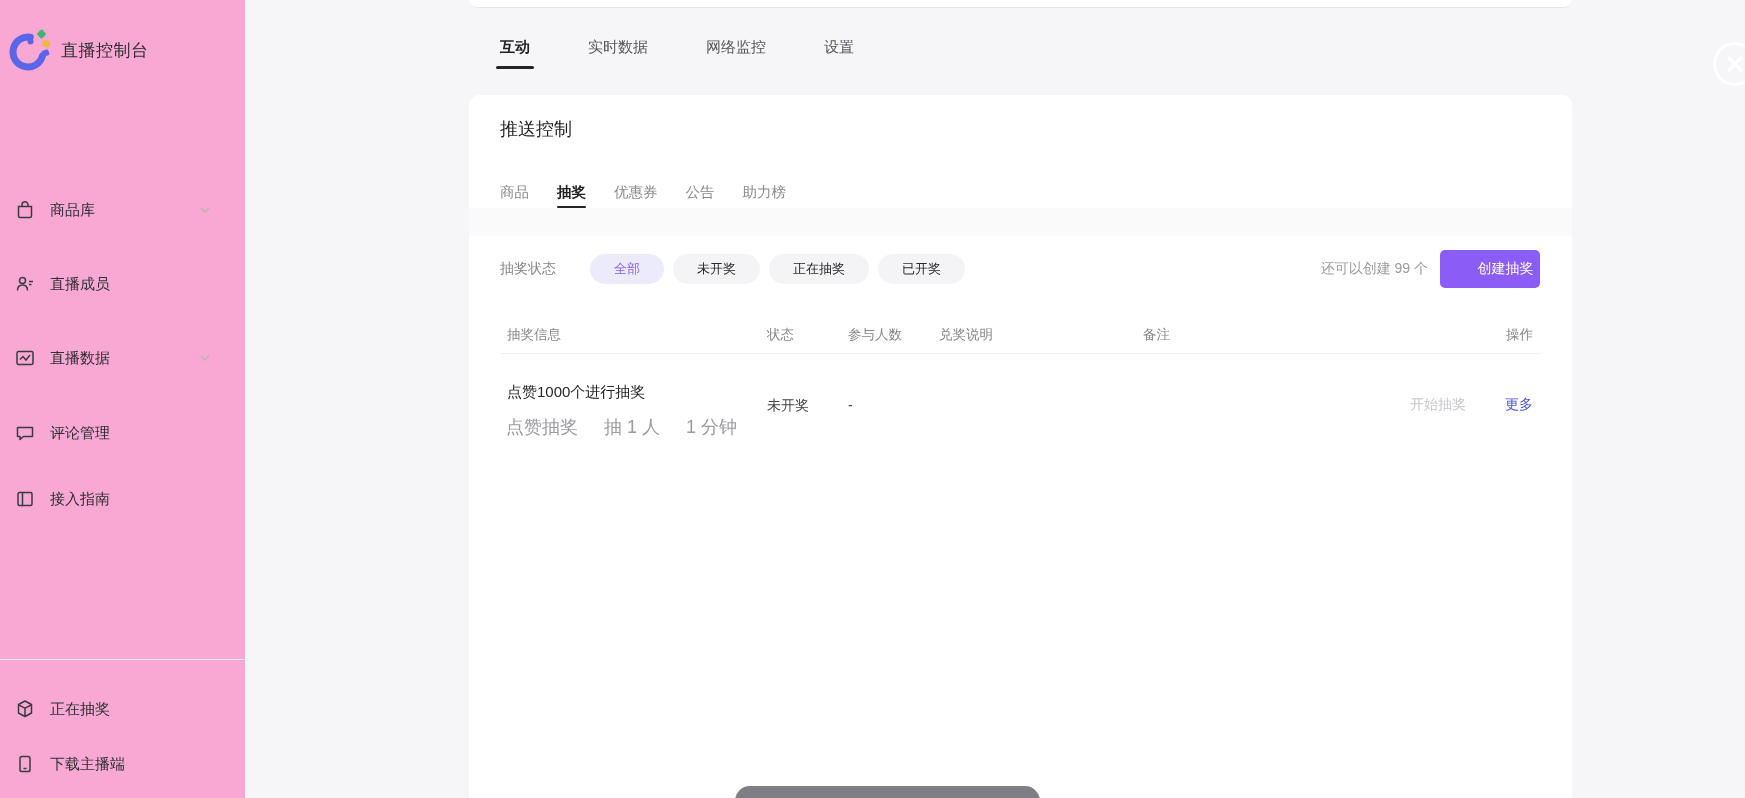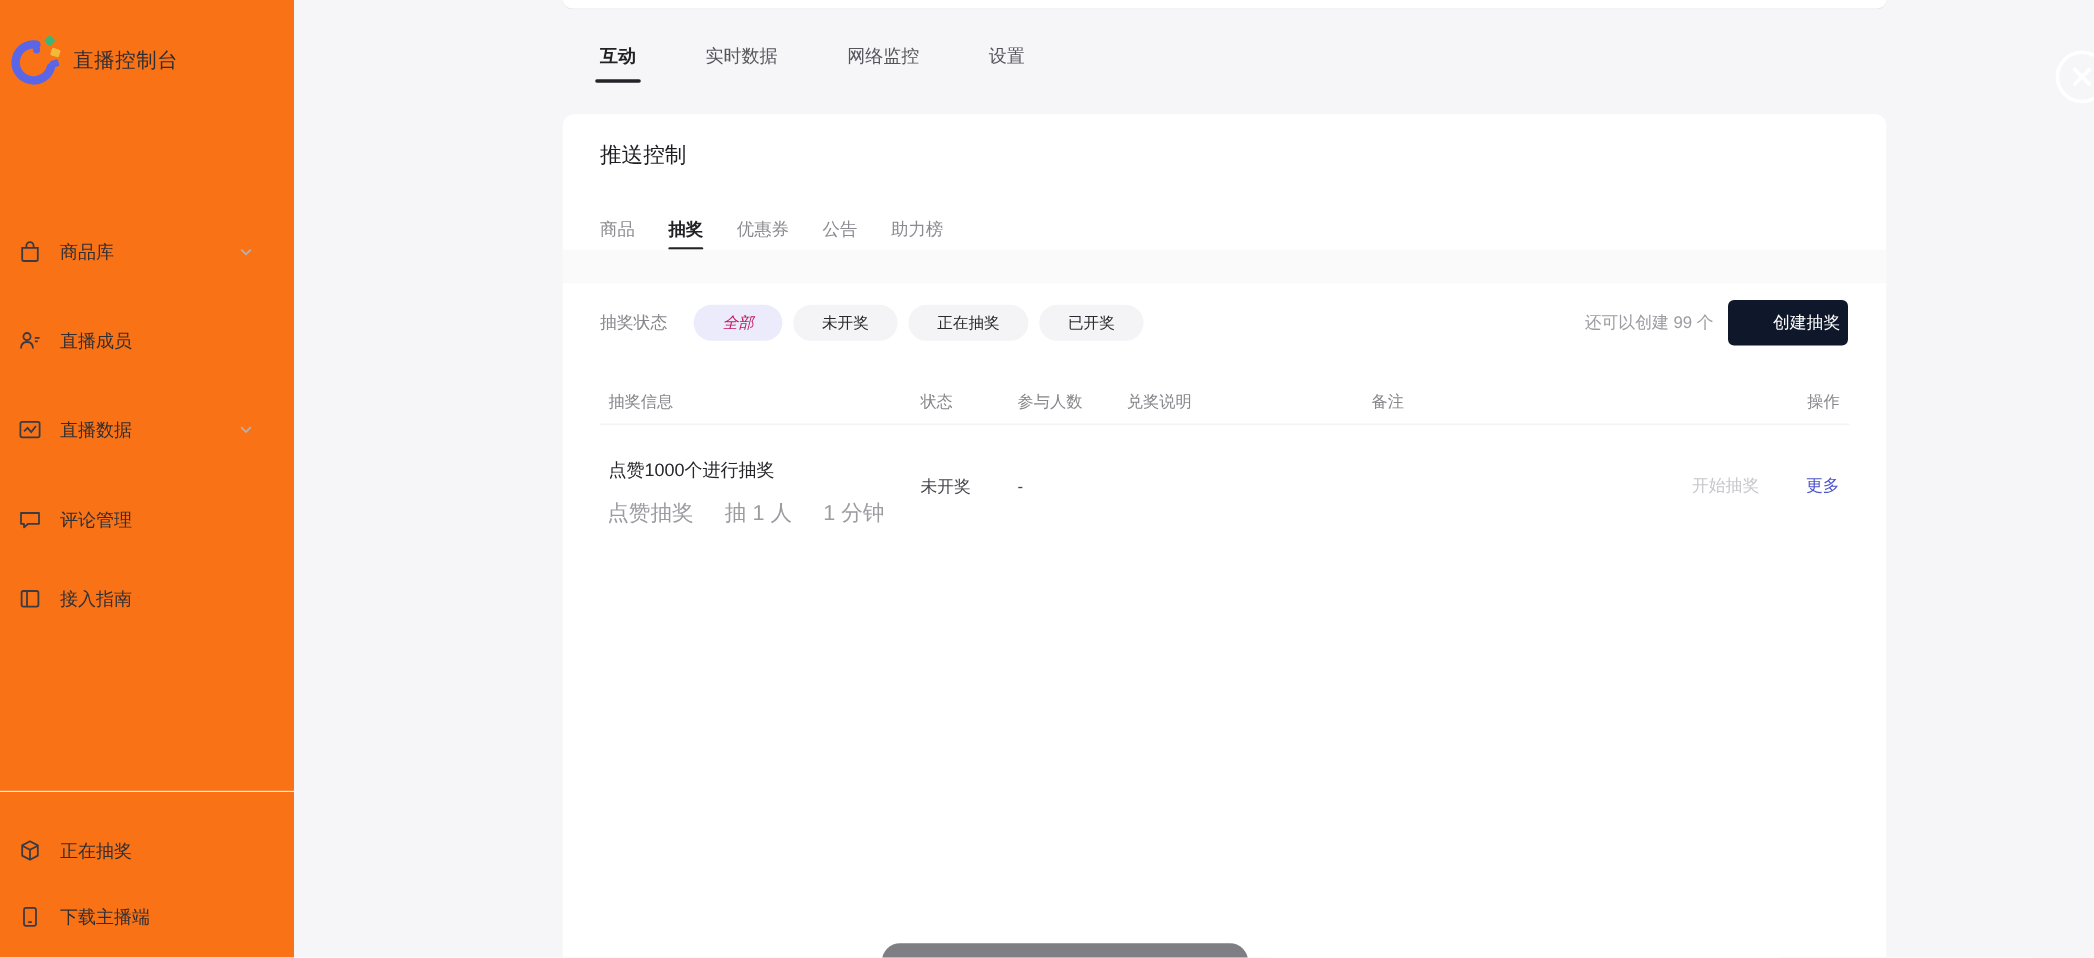--- a/index.html
+++ b/index.html
@@ -2,21 +2,21 @@
 <html><head>
 <meta charset="utf-8">
 <style>
   * { margin:0; padding:0; box-sizing:border-box; }
   html,body { width:1745px; height:798px; overflow:hidden; }
   body {
     font-family:"Liberation Sans","DejaVu Sans",sans-serif;
     background:#f6f6f8; color:#26262a; position:relative;
   }
   
-  .sidebar { position:absolute; left:0; top:0; width:245px; height:798px; background:#f97316; }
+  .sidebar { position:absolute; left:0; top:0; width:245px; height:798px; background:#f9a8d4; }
   .logo-row { position:absolute; left:8px; top:28px; display:flex; align-items:center; }
   .logo-title { margin-left:9px; font-size:17px; color:#2e2e33; letter-spacing:.5px; }
   .nav-item { position:absolute; left:0; width:245px; height:40px; display:flex; align-items:center;
               padding-left:14px; cursor:pointer; }
   .nav-item .lbl { margin-left:14px; font-size:15px; color:#2f2f34; }
   .nav-item svg.ic { flex:0 0 auto; }
   .chev { position:absolute; right:33px; top:50%; transform:translateY(-50%); }
   .side-divider { position:absolute; left:0; top:659px; width:245px; height:1px; background:#ececef; }
   
   .top-strip { position:absolute; left:469px; top:0; width:1103px; height:8px;
@@ -35,28 +35,28 @@
   .card-title { position:absolute; left:31px; top:22px; font-size:18px; font-weight:500; color:#1d1d22; }
   .subtabs { position:absolute; left:31px; top:83px; display:flex; gap:28px; }
   .subtab { font-size:14.5px; color:#8a8a90; line-height:28px; position:relative; cursor:pointer; }
   .subtab.active { color:#222226; font-weight:bold; }
   .subtab.active::after { content:""; position:absolute; left:0; right:0; bottom:-2px; height:2.5px;
                           background:#242428; border-radius:2px; }
   .subtab-band { position:absolute; left:0; top:113px; width:1103px; height:28px; background:#fafafa; }
   
   .filter-row { position:absolute; left:31px; top:155px; right:32px; height:38px;
                 display:flex; align-items:center; }
-  .filter-label { font-size:14px; color:#86868b; margin-right:22px;font-family:Liberation Serif, serif; }
+  .filter-label { font-size:14px; color:#86868b; margin-right:34px;font-family:Liberation Serif, serif; }
   .pill { height:30px; padding:0 24px; border-radius:15px; font-size:13px; display:flex;
           align-items:center; justify-content:center; background:#f4f4f6; color:#2a2a2e;
           margin-right:9px; cursor:pointer; white-space:nowrap; }
-  .pill.active { background:#ebebfb; color:#be185d;font-style:italic; }
+  .pill.active { background:#ebebfb; color:#8b5cf6; }
   .filter-right { margin-left:auto; display:flex; align-items:center; }
   .quota { font-size:14px; color:#9b9ba1; margin-right:12px; }
-  .create-btn { width:100px; height:38px; background:#0f172a; color:#fff; font-size:14px;
+  .create-btn { width:100px; height:38px; background:#8b5cf6; color:#fff; font-size:14px;
                 border:none; border-radius:5px; cursor:pointer; font-family:Liberation Sans, sans-serif;padding-left:31px; }
   
   .thead { position:absolute; top:231px; left:0; width:1103px; height:20px;
            font-size:13.5px; color:#86868b; }
   .thead span { position:absolute; top:0;text-align:center; }
   .th-info { left:38px; } .th-status { left:298px; } .th-part { left:379px; }
   .th-redeem { left:470px; } .th-note { left:674px; } .th-op { right:39px; }
   .thead-divider { position:absolute; top:258px; left:31px; right:31px; height:1px; background:#f0f0f2; }
   .row-title { position:absolute; left:38px; top:288px; font-size:15px; font-weight:500; color:#26262a; }
   .row-meta { position:absolute; left:37px; top:320px; font-size:18px; color:#9b9ba1; display:flex; gap:26px; }

